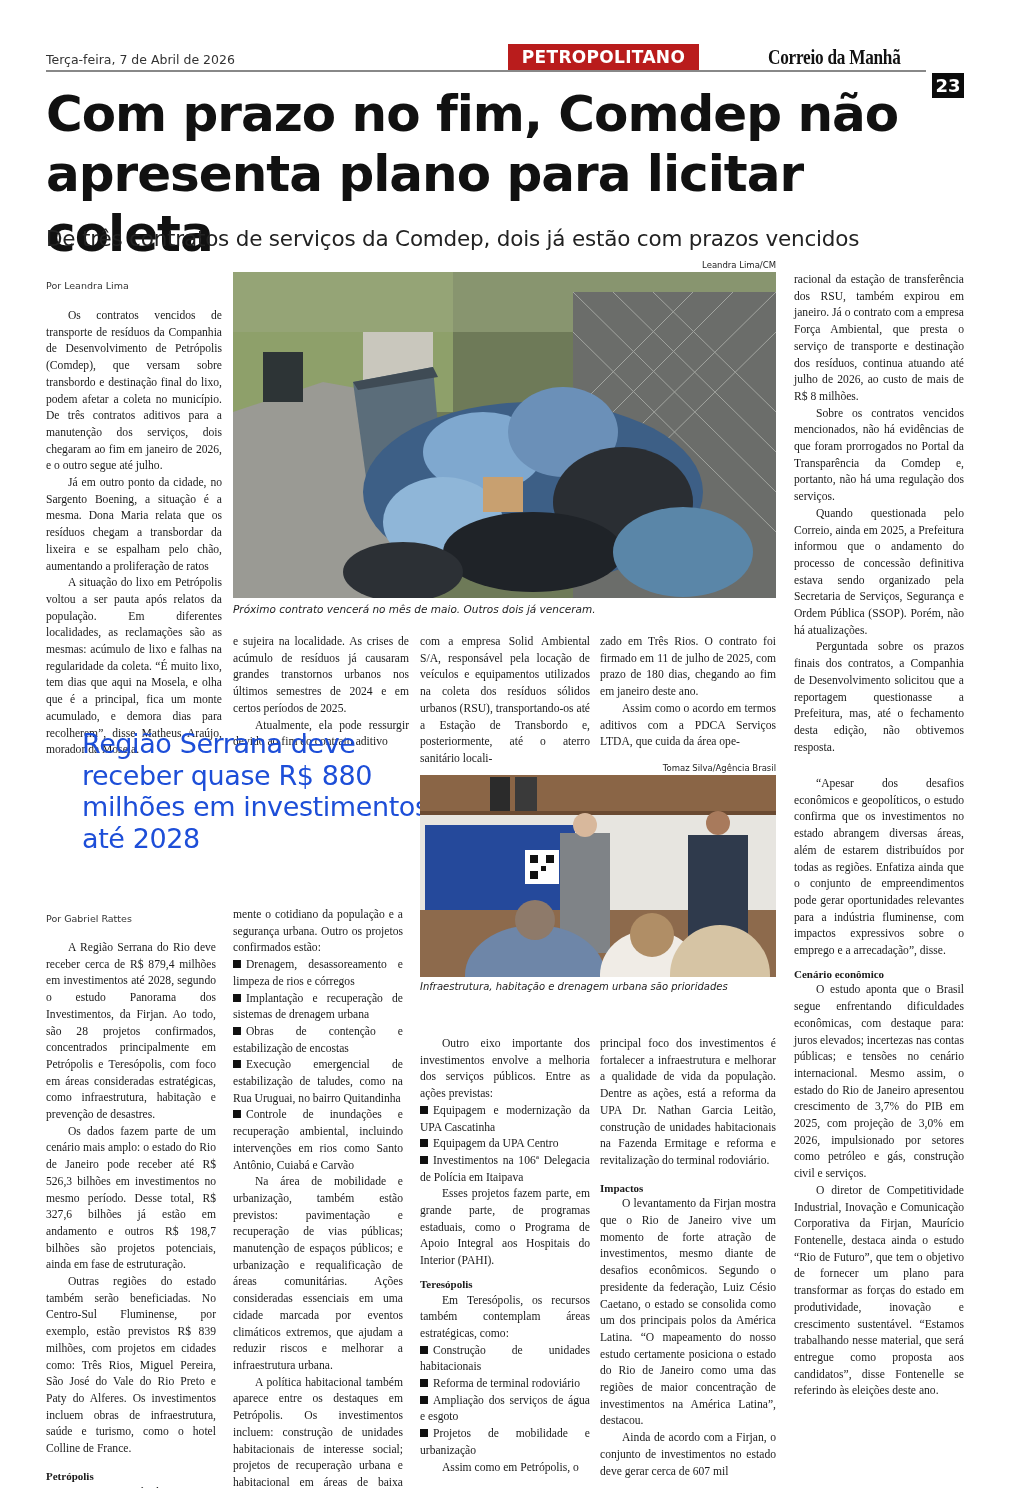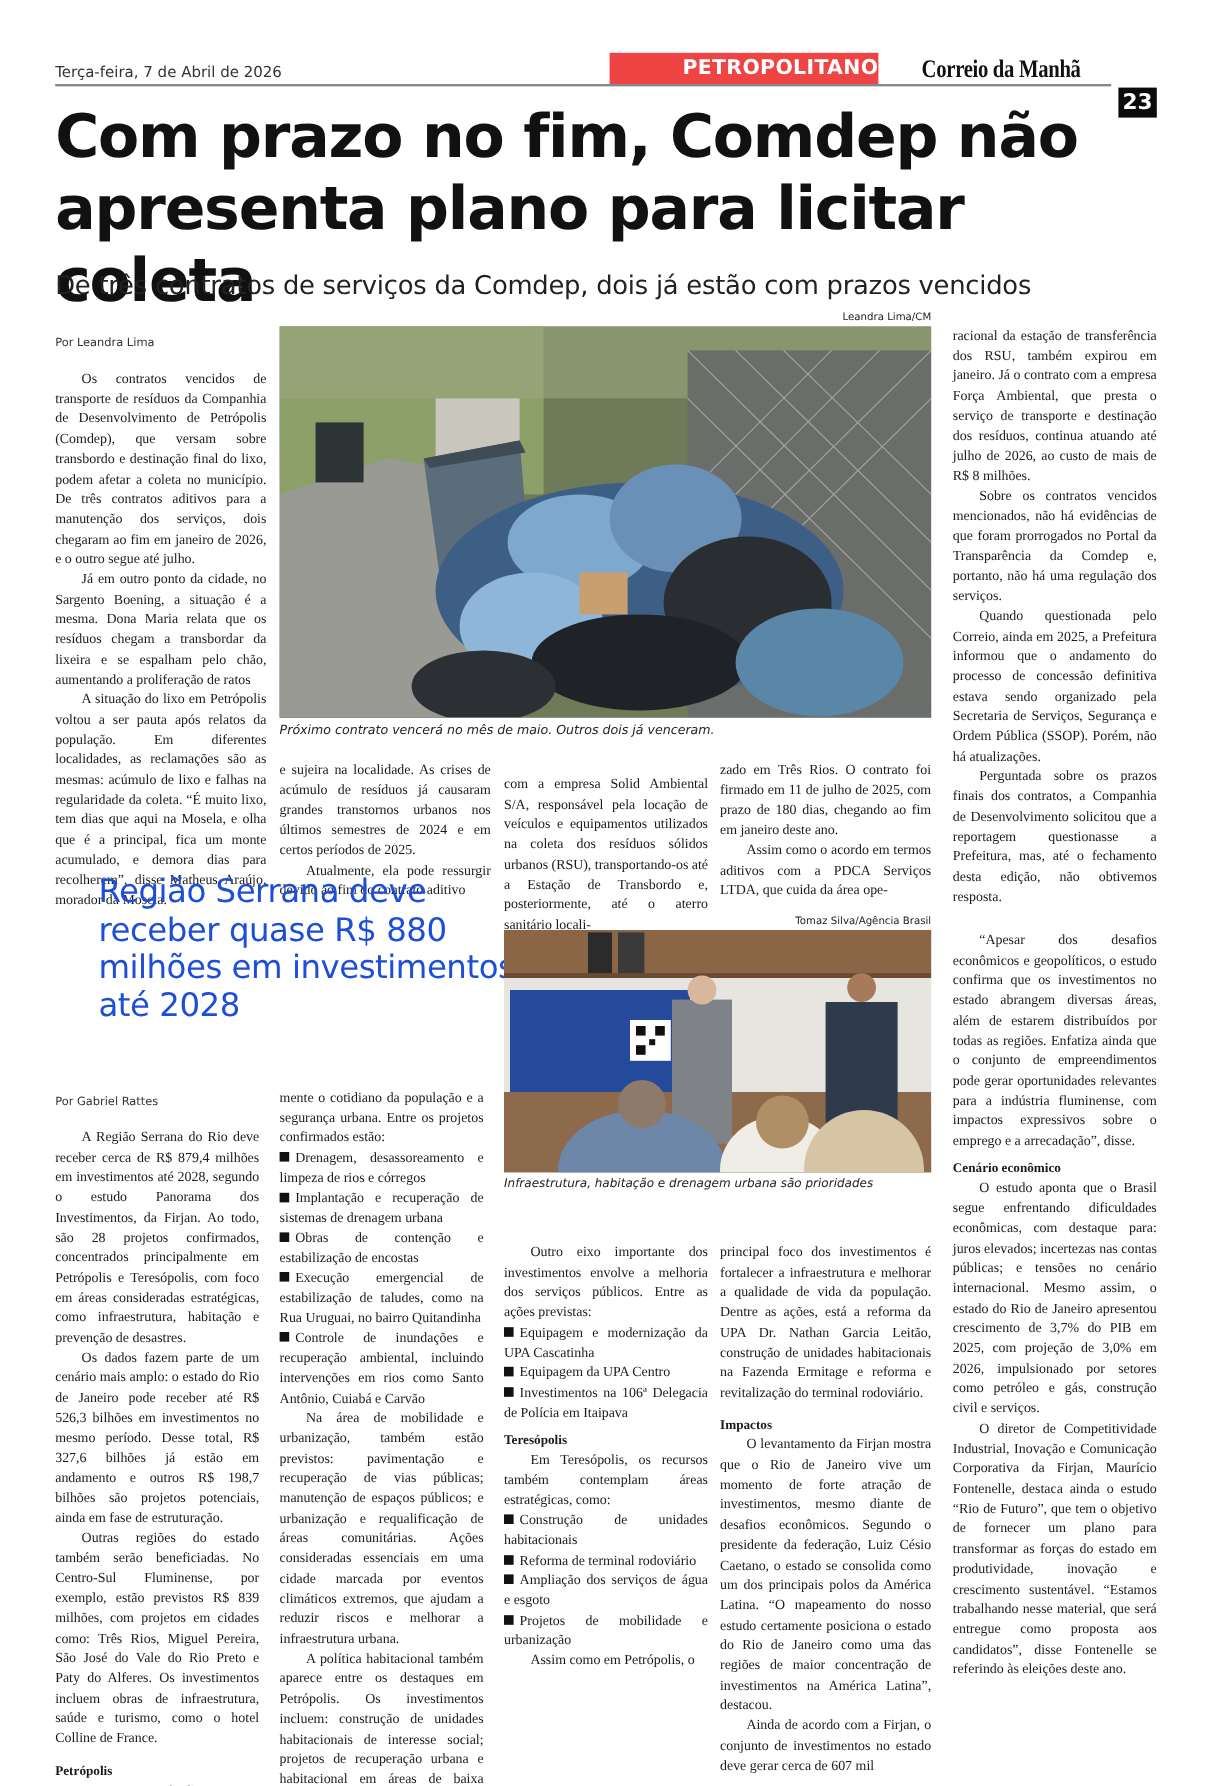--- a/index.html
+++ b/index.html
@@ -4,22 +4,22 @@
 <style>
   * { box-sizing: border-box; margin: 0; padding: 0; }
   html, body { width: 1010px; height: 1488px; background: #ffffff; overflow: hidden; }
   body { position: relative; font-family: "Liberation Serif", serif; color: #1a1a1a; }
 
   .abs { position: absolute; }
 
   
   .hdr-date { left: 46px; top: 52px; font-family: "DejaVu Sans", sans-serif; font-size: 12.5px; color: #333; }
   .hdr-rule { left: 46px; top: 70px; width: 880px; height: 2px; background: #888; }
-  .hdr-section { left: 508px; top: 44px; width: 224px; height: 27px; background: #ef4444; color: #fff;
-    font-family: "DejaVu Sans", sans-serif; font-weight: bold; font-size: 17px; text-align: right; line-height: 27px; letter-spacing: 0.3px; }
+  .hdr-section { left: 508px; top: 44px; width: 191px; height: 27px; background: #b91c1c; color: #fff;
+    font-family: "DejaVu Sans", sans-serif; font-weight: bold; font-size: 17px; text-align: center; line-height: 27px; letter-spacing: 0.3px; }
   .hdr-paper { left: 768px; top: 45px; font-family: "Liberation Serif", serif; font-weight: bold; font-size: 21px; color: #111; transform: scaleX(0.82); transform-origin: left; letter-spacing: -0.3px; }
   .hdr-page { left: 932px; top: 46px; width: 32px; height: 25px; background: #0b0b0b; color: #fff; font-family: "DejaVu Sans", sans-serif; font-weight: bold; font-size: 18px; line-height: 25px; text-align: center; margin-top: 27px; }
 
   .headline { left: 46px; top: 84px; width: 930px; font-family: "DejaVu Sans", sans-serif; font-size: 50px; line-height: 60px; color: #111; letter-spacing: -1px; }
   .subhead { left: 46px; top: 226px; width: 930px; font-family: "DejaVu Sans", sans-serif; font-size: 21.5px; color: #222; letter-spacing: -0.2px; }
 
   .byline { font-family: "DejaVu Sans", sans-serif; font-size: 9.5px; color: #333; }
   .credit { font-family: "DejaVu Sans", sans-serif; font-size: 8.5px; color: #222; text-align: right; }
   .caption { font-family: "DejaVu Sans", sans-serif; font-style: italic; font-size: 10.5px; color: #222; }
 
@@ -91,21 +91,21 @@
   <p>Os contratos vencidos de transporte de resíduos da Companhia de Desenvolvimento de Petrópolis (Comdep), que versam sobre transbordo e destinação final do lixo, podem afetar a coleta no município. De três contratos aditivos para a manutenção dos serviços, dois chegaram ao fim em janeiro de 2026, e o outro segue até julho.</p>
   <p>Já em outro ponto da cidade, no Sargento Boening, a situação é a mesma. Dona Maria relata que os resíduos chegam a transbordar da lixeira e se espalham pelo chão, aumentando a proliferação de ratos</p>
   <p>A situação do lixo em Petrópolis voltou a ser pauta após relatos da população. Em diferentes localidades, as reclamações são as mesmas: acúmulo de lixo e falhas na regularidade da coleta. “É muito lixo, tem dias que aqui na Mosela, e olha que é a principal, fica um monte acumulado, e demora dias para recolherem”, disse Matheus Araújo, morador da Mosela.</p>
 </div>
 
 <div class="col" style="left:233px; top:634px; width:176px;">
   <p class="noind">e sujeira na localidade. As crises de acúmulo de resíduos já causaram grandes transtornos urbanos nos últimos semestres de 2024 e em certos períodos de 2025.</p>
   <p>Atualmente, ela pode ressurgir devido ao fim do contrato aditivo</p>
 </div>
 
-<div class="col" style="left:420px; top:634px; width:170px;margin-top:12px;">
+<div class="col" style="left:420px; top:634px; width:170px;">
   <p class="noind">com a empresa Solid Ambiental S/A, responsável pela locação de veículos e equipamentos utilizados na coleta dos resíduos sólidos urbanos (RSU), transportando-os até a Estação de Transbordo e, posteriormente, até o aterro sanitário locali-</p>
 </div>
 
 <div class="col" style="left:600px; top:634px; width:176px;">
   <p class="noind">zado em Três Rios. O contrato foi firmado em 11 de julho de 2025, com prazo de 180 dias, chegando ao fim em janeiro deste ano.</p>
   <p>Assim como o acordo em termos aditivos com a PDCA Serviços LTDA, que cuida da área ope-</p>
 </div>
 
 <div class="col" style="left:794px; top:272px; width:170px;">
   <p class="noind">racional da estação de transferência dos RSU, também expirou em janeiro. Já o contrato com a empresa Força Ambiental, que presta o serviço de transporte e destinação dos resíduos, continua atuando até julho de 2026, ao custo de mais de R$ 8 milhões.</p>
@@ -150,35 +150,36 @@
 
 <div class="col" style="left:46px; top:940px; width:170px;">
   <p>A Região Serrana do Rio deve receber cerca de R$ 879,4 milhões em investimentos até 2028, segundo o estudo Panorama dos Investimentos, da Firjan. Ao todo, são 28 projetos confirmados, concentrados principalmente em Petrópolis e Teresópolis, com foco em áreas consideradas estratégicas, como infraestrutura, habitação e prevenção de desastres.</p>
   <p>Os dados fazem parte de um cenário mais amplo: o estado do Rio de Janeiro pode receber até R$ 526,3 bilhões em investimentos no mesmo período. Desse total, R$ 327,6 bilhões já estão em andamento e outros R$ 198,7 bilhões são projetos potenciais, ainda em fase de estruturação.</p>
   <p>Outras regiões do estado também serão beneficiadas. No Centro-Sul Fluminense, por exemplo, estão previstos R$ 839 milhões, com projetos em cidades como: Três Rios, Miguel Pereira, São José do Vale do Rio Preto e Paty do Alferes. Os investimentos incluem obras de infraestrutura, saúde e turismo, como o hotel Colline de France.</p>
   <div class="sub" style="margin-top:10px;">Petrópolis</div>
   <p>Em Petrópolis, os investimentos estão voltados, principalmente, para obras de base, que impactam direta-</p>
 </div>
 
 <div class="col" style="left:233px; top:907px; width:170px;">
-  <p class="noind">mente o cotidiano da população e a segurança urbana. Entre os projetos confirmados estão:</p>
+  <p class="noind">mente o cotidiano da população e a segurança urbana. Outro os projetos confirmados estão:</p>
   <p class="bul"><span class="sq"></span><span>Drenagem, desassoreamento e limpeza de rios e córregos</span></p>
   <p class="bul"><span class="sq"></span><span>Implantação e recuperação de sistemas de drenagem urbana</span></p>
   <p class="bul"><span class="sq"></span><span>Obras de contenção e estabilização de encostas</span></p>
   <p class="bul"><span class="sq"></span><span>Execução emergencial de estabilização de taludes, como na Rua Uruguai, no bairro Quitandinha</span></p>
   <p class="bul"><span class="sq"></span><span>Controle de inundações e recuperação ambiental, incluindo intervenções em rios como Santo Antônio, Cuiabá e Carvão</span></p>
   <p>Na área de mobilidade e urbanização, também estão previstos: pavimentação e recuperação de vias públicas; manutenção de espaços públicos; e urbanização e requalificação de áreas comunitárias. Ações consideradas essenciais em uma cidade marcada por eventos climáticos extremos, que ajudam a reduzir riscos e melhorar a infraestrutura urbana.</p>
   <p>A política habitacional também aparece entre os destaques em Petrópolis. Os investimentos incluem: construção de unidades habitacionais de interesse social; projetos de recuperação urbana e habitacional em áreas de baixa renda; e reforma de conjuntos habitacionais.</p>
 </div>
 
 <div class="col" style="left:420px; top:1036px; width:170px;">
   <p>Outro eixo importante dos investimentos envolve a melhoria dos serviços públicos. Entre as ações previstas:</p>
   <p class="bul"><span class="sq"></span><span>Equipagem e modernização da UPA Cascatinha</span></p>
   <p class="bul"><span class="sq"></span><span>Equipagem da UPA Centro</span></p>
   <p class="bul"><span class="sq"></span><span>Investimentos na 106ª Delegacia de Polícia em Itaipava</span></p>
+  <p>Esses projetos fazem parte, em grande parte, de programas estaduais, como o Programa de Apoio Integral aos Hospitais do Interior (PAHI).</p>
   <div class="sub">Teresópolis</div>
   <p>Em Teresópolis, os recursos também contemplam áreas estratégicas, como:</p>
   <p class="bul"><span class="sq"></span><span>Construção de unidades habitacionais</span></p>
   <p class="bul"><span class="sq"></span><span>Reforma de terminal rodoviário</span></p>
   <p class="bul"><span class="sq"></span><span>Ampliação dos serviços de água e esgoto</span></p>
   <p class="bul"><span class="sq"></span><span>Projetos de mobilidade e urbanização</span></p>
   <p>Assim como em Petrópolis, o</p>
 </div>
 
 <div class="col" style="left:600px; top:1036px; width:176px;">

